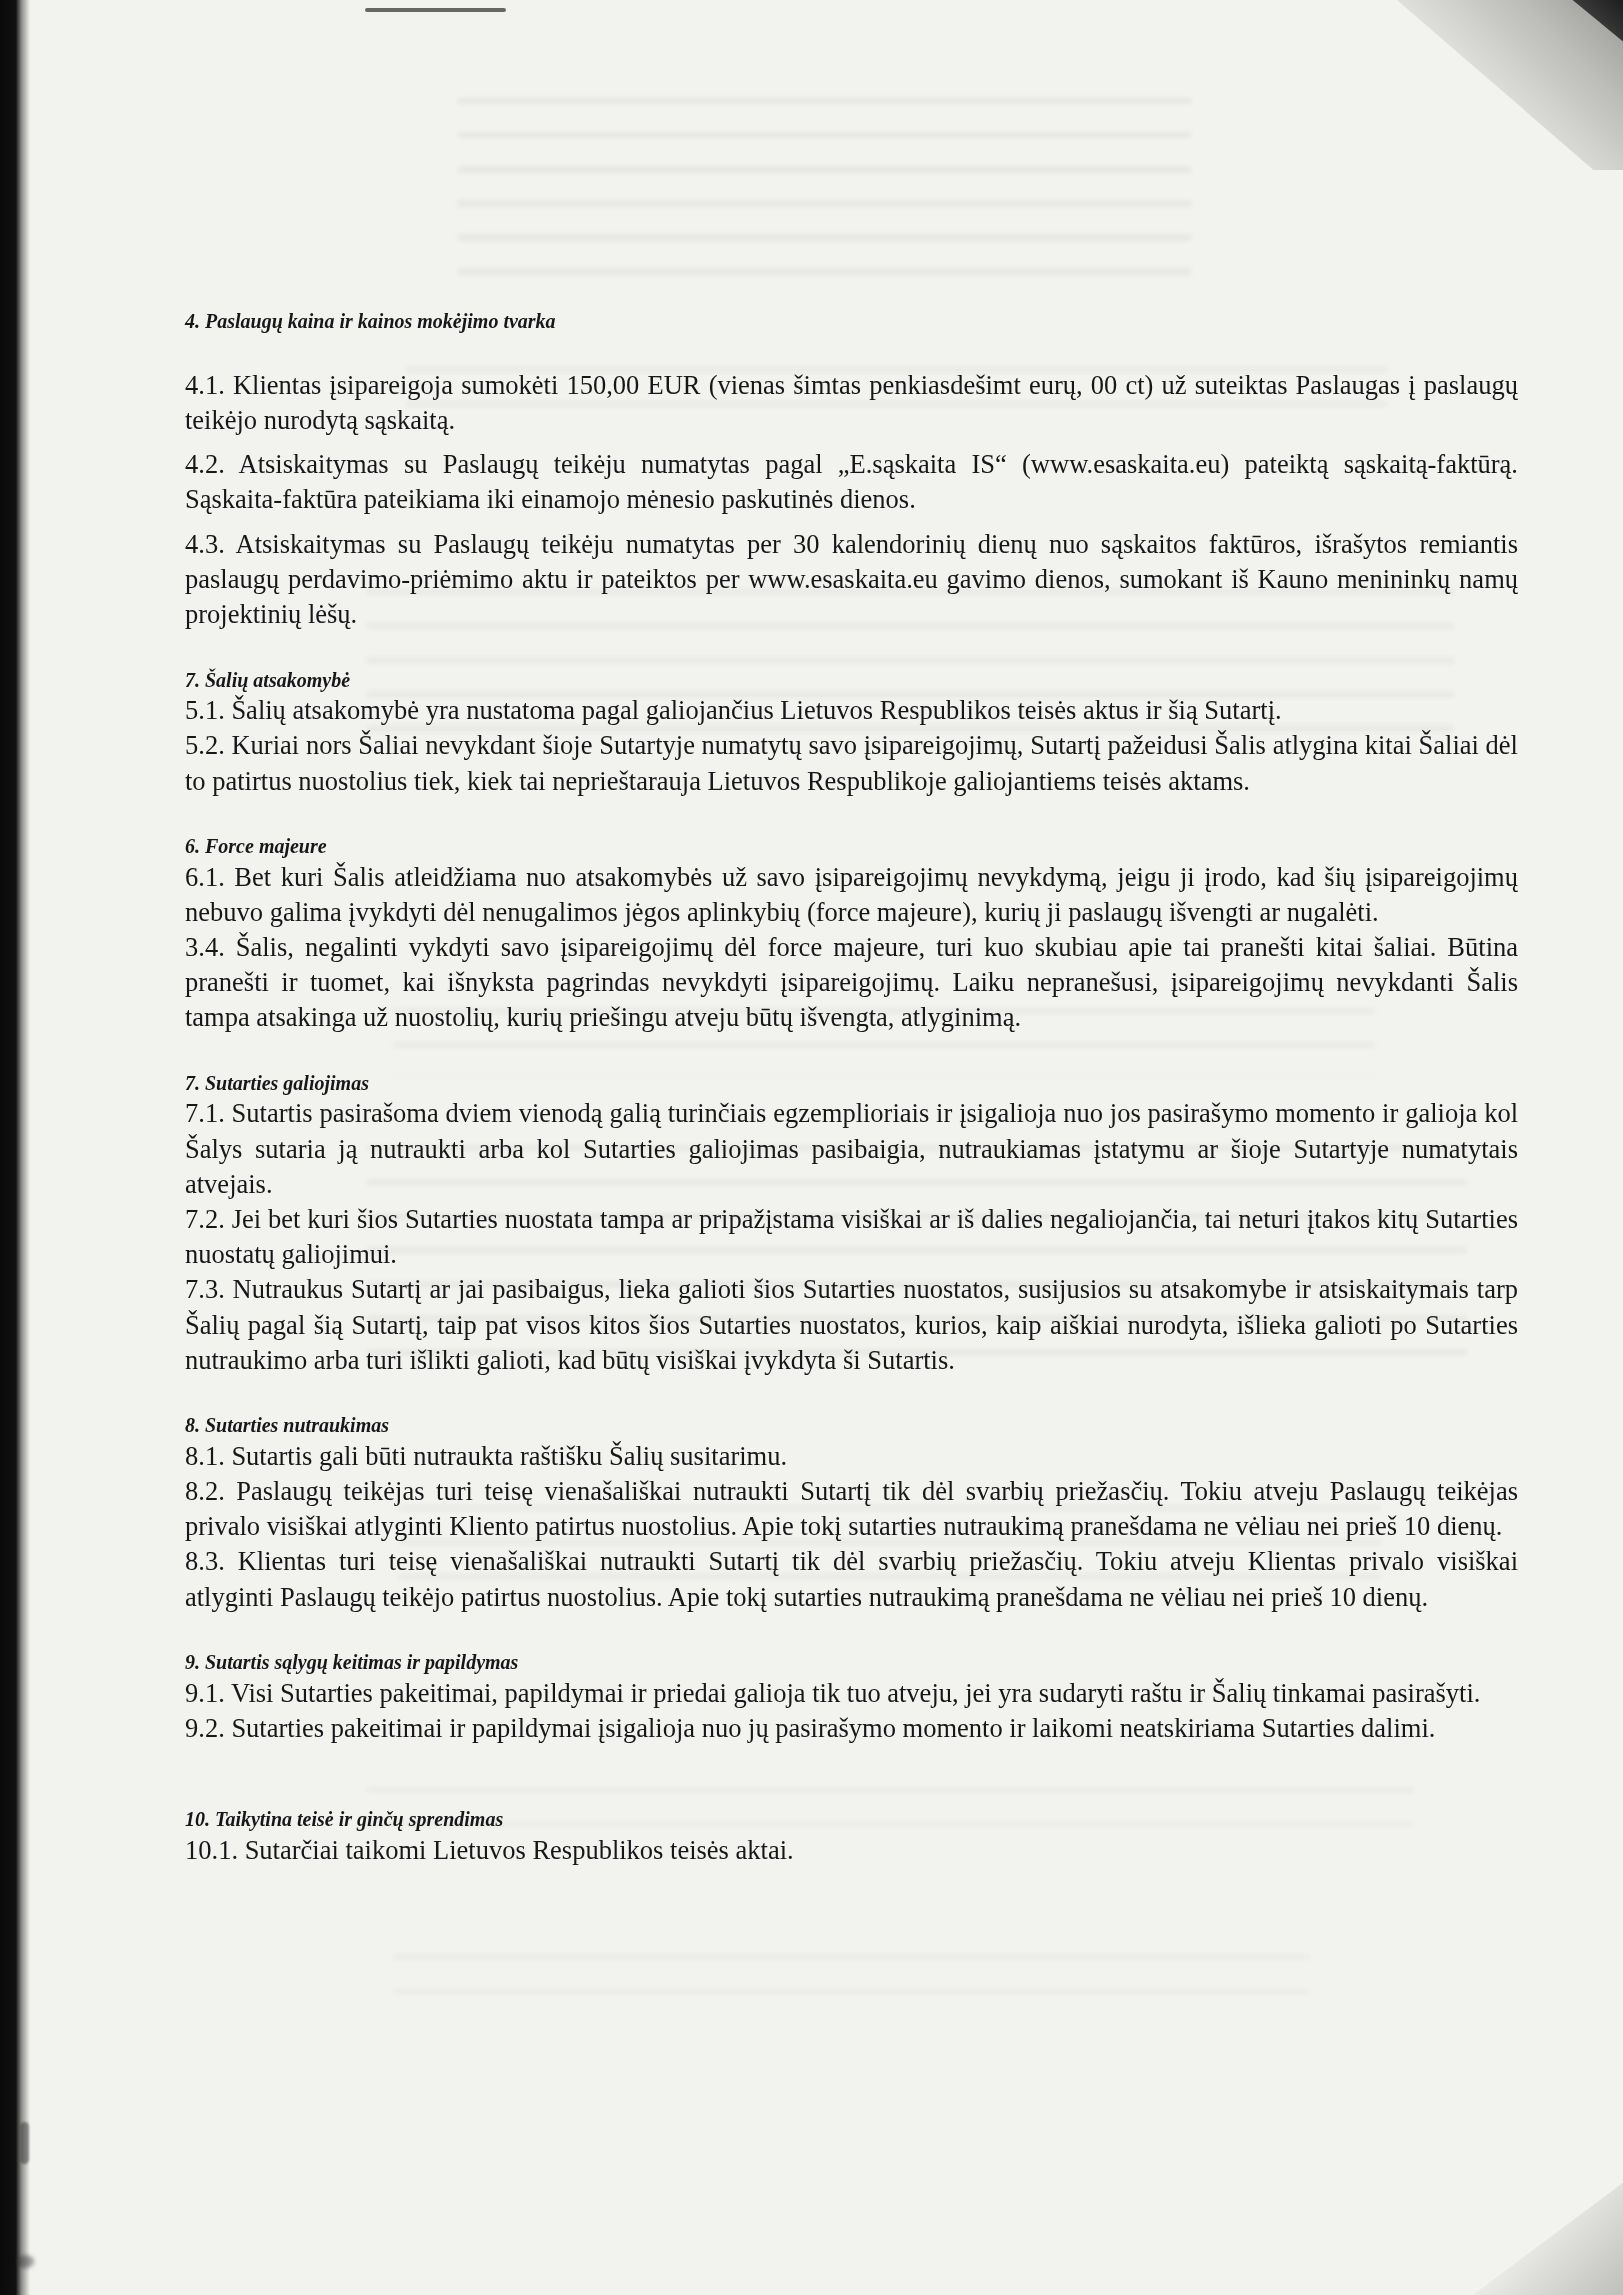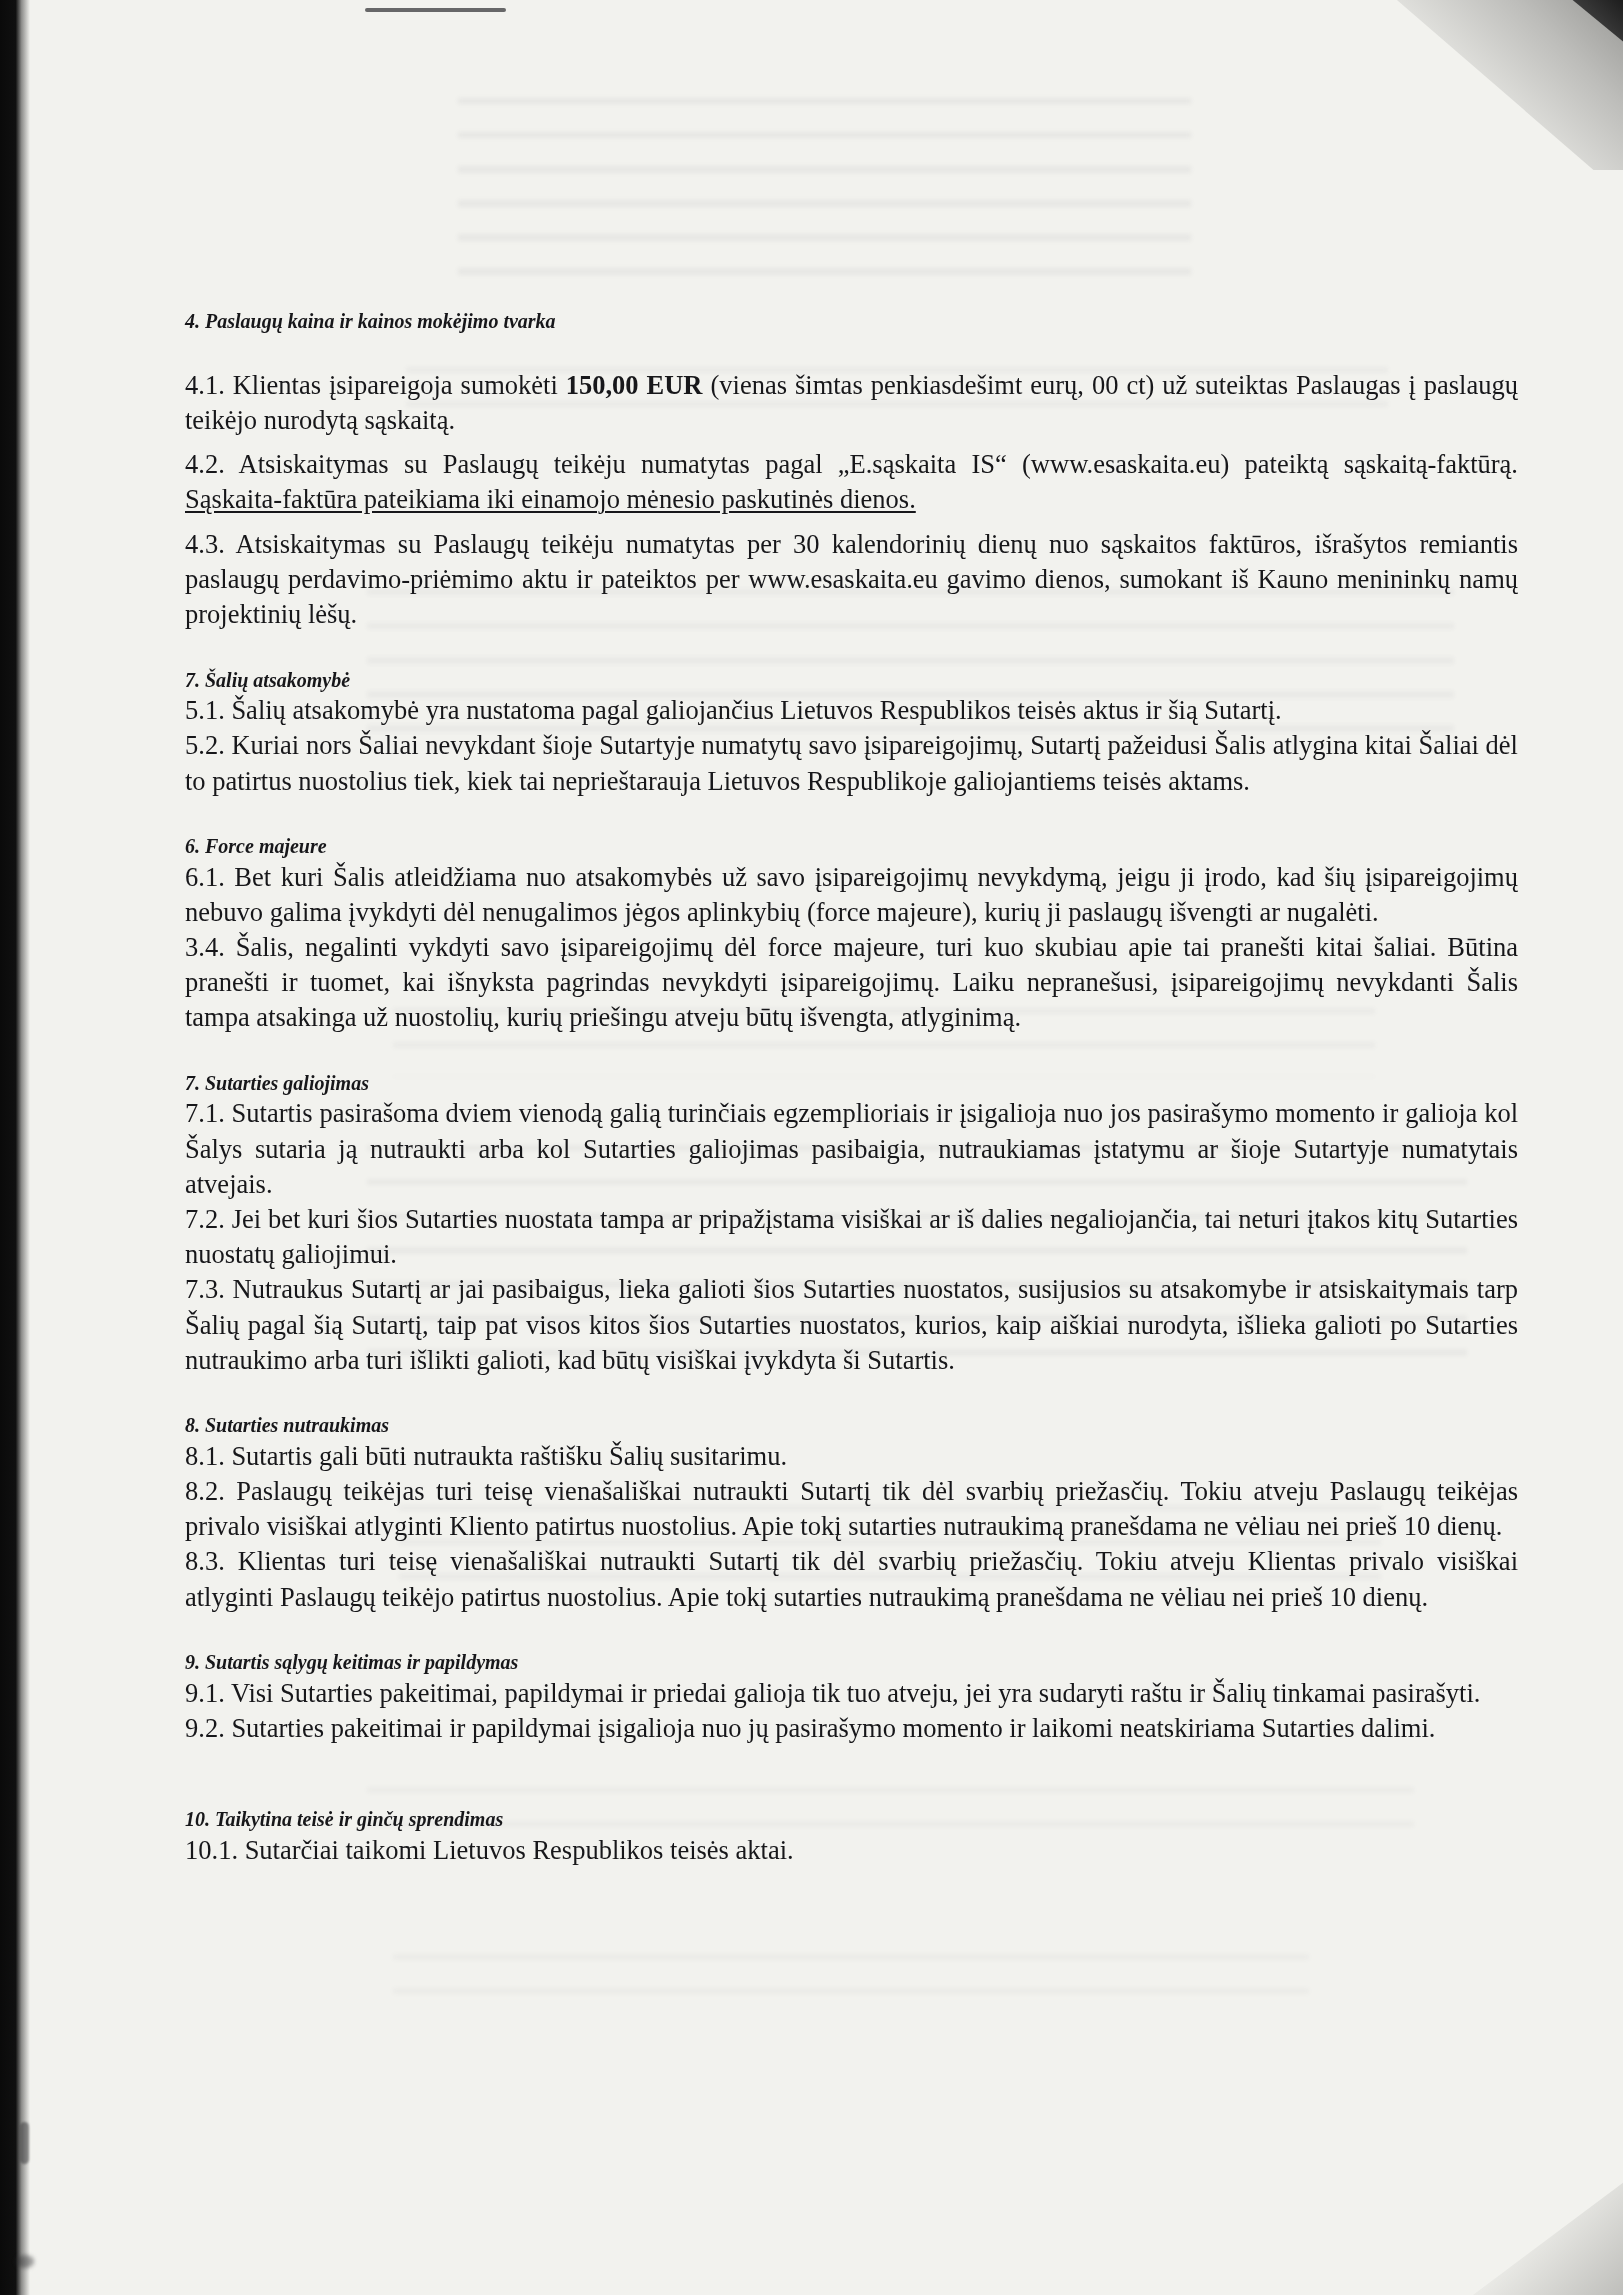--- a/index.html
+++ b/index.html
@@ -28,23 +28,23 @@
   .sec-heading {
     font-weight: bold;
     font-style: italic;
     font-size: 20px;
     text-align: left;
   }
   .sec-heading.gap-after { margin-bottom: 33px; }
   .para { margin: 0; }
   .sec.spaced .para { margin-bottom: 9.2px; }
   .sec.spaced .para:last-child { margin-bottom: 0; }
-  .b { font-weight: bold; }
+  .b { font-weight: normal; }
   .i { }
-  .u { text-decoration: underline; text-underline-offset: 3.3px; text-decoration-thickness: 1.6px; }
+  .u { text-underline-offset: 3.3px; text-decoration-thickness: 1.6px; }
 
   
   .artifact { pointer-events: none; }
   .edge-left {
     position: absolute; left: 0; top: 0; width: 30px; height: 100%;
     background: linear-gradient(to right, #0a0a0a 0px, #101010 15.7px, rgba(20,20,20,0.45) 21.6px, rgba(20,20,20,0) 30px);
   }
   .corner-fold-tr {
     position: absolute; top: 0; right: 0; width: 314px; height: 170px;
     background: linear-gradient(225deg, #989895 0%, #bdbdba 22%, rgba(242,242,238,0) 60%);

